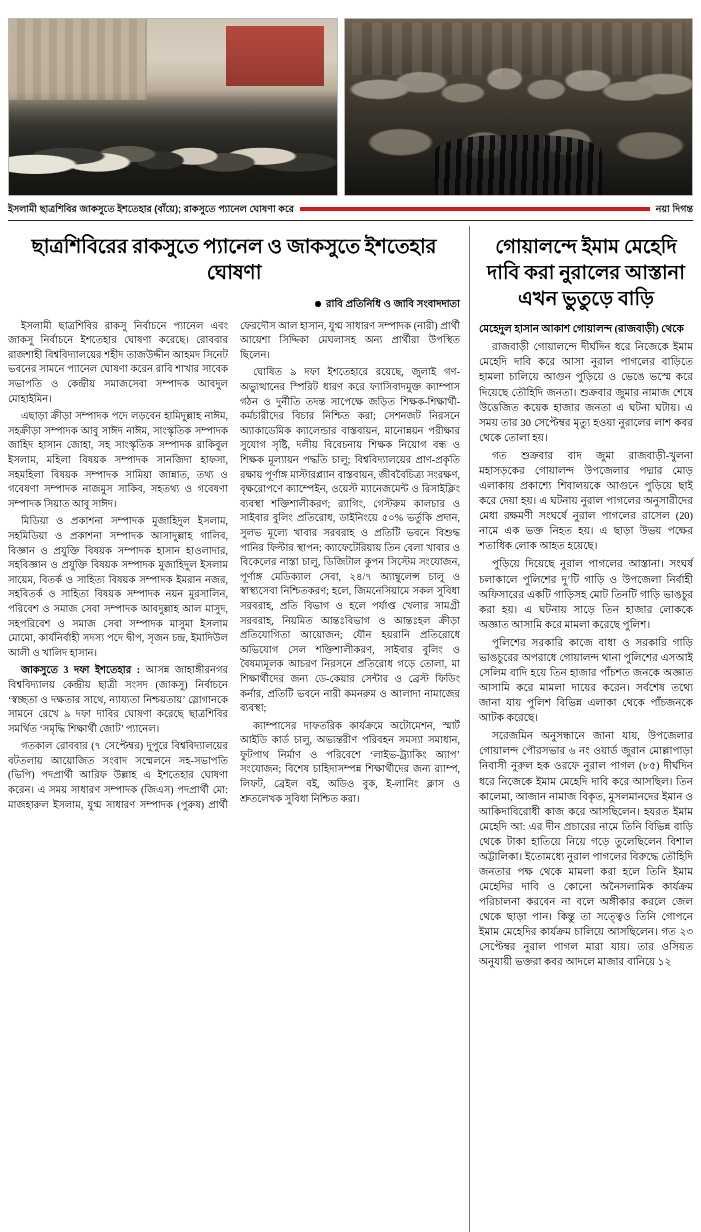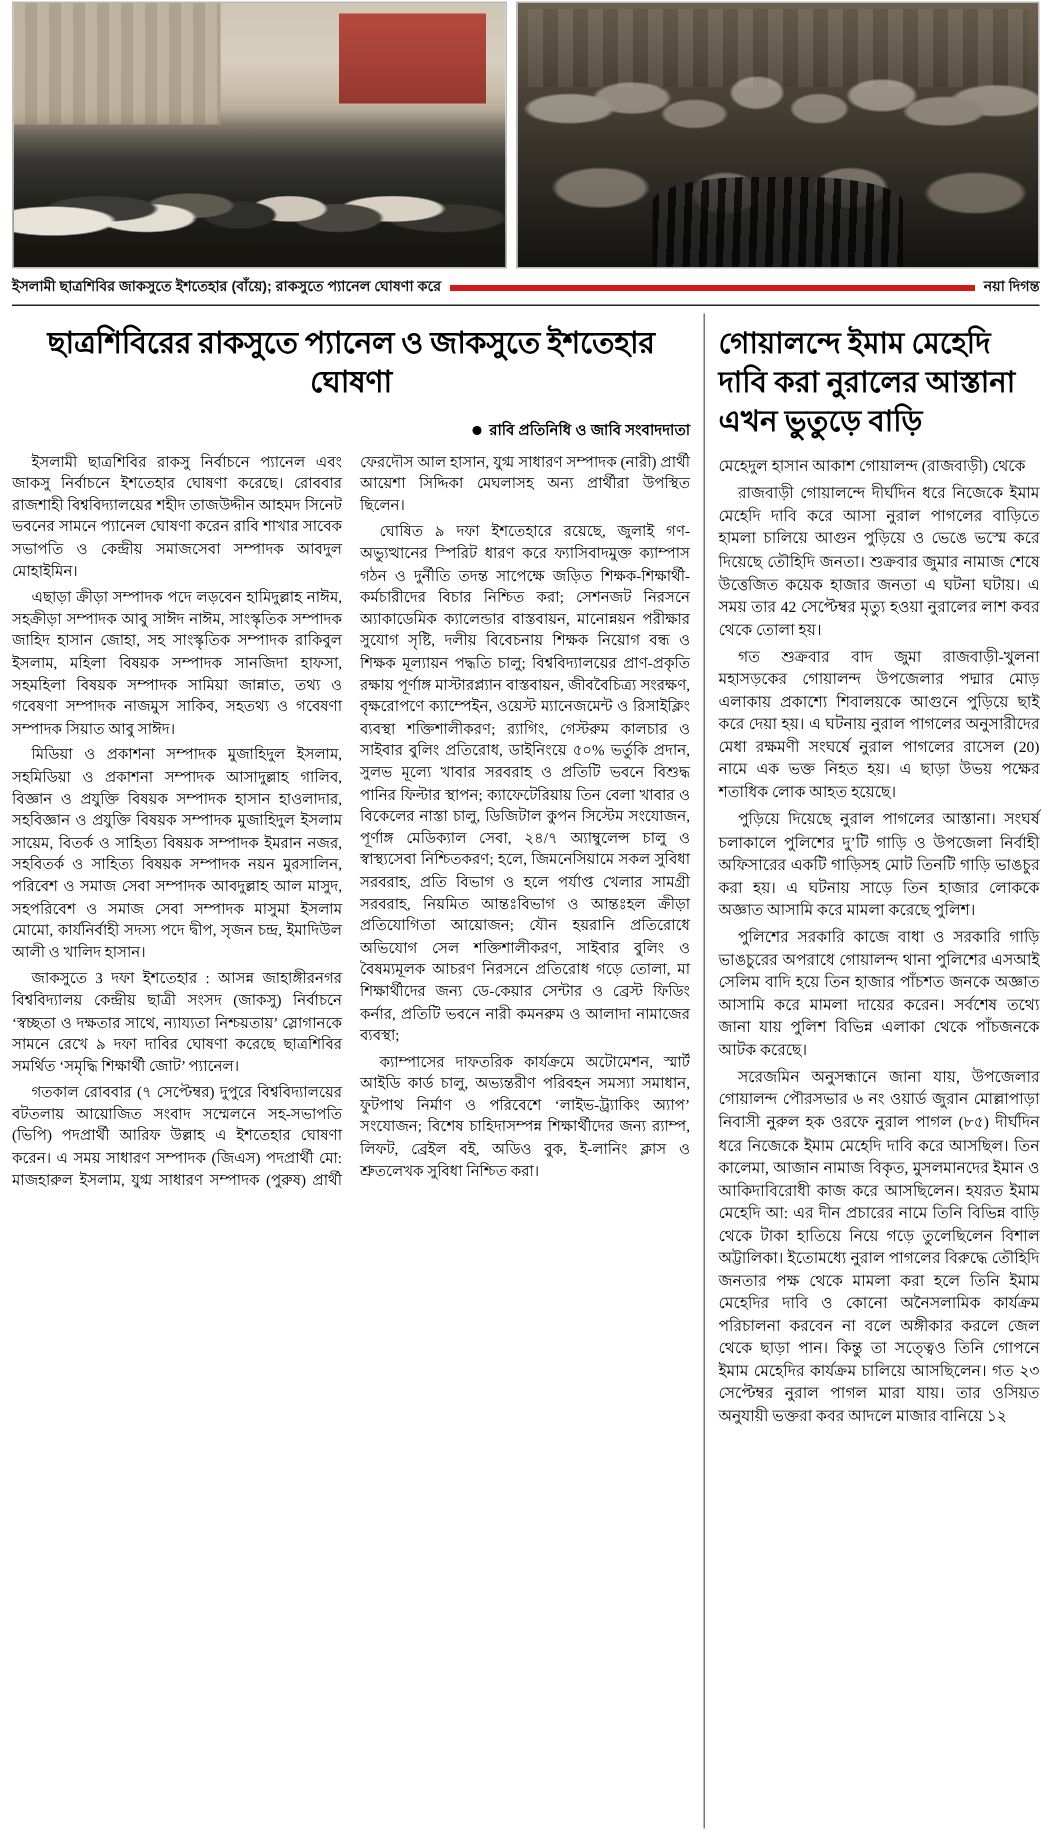--- a/index.html
+++ b/index.html
@@ -13,21 +13,21 @@
     font-family: "Liberation Sans", sans-serif;
     color: #000;
     overflow: hidden;
   }
   .page {
     position: relative;
     width: 701px;
     height: 944px;
     background: #fff;
     box-sizing: border-box;
-    padding: 1px 8px 0 8px;
+    padding: 18px 8px 0 8px;
   }
 
   
   .photos {
     display: flex;
     gap: 6px;
     height: 178px;
   }
   .photo {
     position: relative;
@@ -156,21 +156,21 @@
     line-height: 1.32;
     text-align: center;
     margin: 7px 0 10px 0;
     letter-spacing: -0.2px;
   }
   .side-headline {
     font-family: "Liberation Serif", serif;
     font-weight: bold;
     font-size: 19.5px;
     line-height: 1.34;
-    text-align: left;
+    text-align: center;
     margin: 8px 0 9px 0;
   }
 
   .byline {
     font-size: 10px;
     font-weight: bold;
     text-align: right;
     margin-bottom: 6px;
   }
   .byline .bullet {
@@ -190,21 +190,21 @@
   p.para {
     font-family: "Liberation Serif", serif;
     font-size: 10px;
     line-height: 1.46;
     text-align: justify;
     margin: 0 0 3px 0;
     text-indent: 13px;
     hyphens: auto;
   }
   p.para.noindent { text-indent: 0; }
-  p.para b { font-weight: normal; }
+  p.para b { font-weight: bold; }
 
   .side p.para { font-size: 10.4px; line-height: 1.45; }
 </style>
 </head>
 <body>
 
 <div class="page">
 
   <div class="photos">
     <div class="photo left">
@@ -240,21 +240,21 @@
         <p class="para" id="p-subhead"><b>জাকসুতে 3 দফা ইশতেহার :</b> আসন্ন জাহাঙ্গীরনগর বিশ্ববিদ্যালয় কেন্দ্রীয় ছাত্রী সংসদ (জাকসু) নির্বাচনে ‘স্বচ্ছতা ও দক্ষতার সাথে, ন্যায্যতা নিশ্চয়তায়’ স্লোগানকে সামনে রেখে ৯ দফা দাবির ঘোষণা করেছে ছাত্রশিবির সমর্থিত ‘সমৃদ্ধি শিক্ষার্থী জোট’ প্যানেল।</p>
         <p class="para">গতকাল রোববার (৭ সেপ্টেম্বর) দুপুরে বিশ্ববিদ্যালয়ের বটতলায় আয়োজিত সংবাদ সম্মেলনে সহ-সভাপতি (ভিপি) পদপ্রার্থী আরিফ উল্লাহ এ ইশতেহার ঘোষণা করেন। এ সময় সাধারণ সম্পাদক (জিএস) পদপ্রার্থী মো: মাজহারুল ইসলাম, যুগ্ম সাধারণ সম্পাদক (পুরুষ) প্রার্থী ফেরদৌস আল হাসান, যুগ্ম সাধারণ সম্পাদক (নারী) প্রার্থী আয়েশা সিদ্দিকা মেঘলাসহ অন্য প্রার্থীরা উপস্থিত ছিলেন।</p>
         <p class="para">ঘোষিত ৯ দফা ইশতেহারে রয়েছে, জুলাই গণ-অভ্যুত্থানের স্পিরিট ধারণ করে ফ্যাসিবাদমুক্ত ক্যাম্পাস গঠন ও দুর্নীতি তদন্ত সাপেক্ষে জড়িত শিক্ষক-শিক্ষার্থী-কর্মচারীদের বিচার নিশ্চিত করা; সেশনজট নিরসনে অ্যাকাডেমিক ক্যালেন্ডার বাস্তবায়ন, মানোন্নয়ন পরীক্ষার সুযোগ সৃষ্টি, দলীয় বিবেচনায় শিক্ষক নিয়োগ বন্ধ ও শিক্ষক মূল্যায়ন পদ্ধতি চালু; বিশ্ববিদ্যালয়ের প্রাণ-প্রকৃতি রক্ষায় পূর্ণাঙ্গ মাস্টারপ্ল্যান বাস্তবায়ন, জীববৈচিত্র্য সংরক্ষণ, বৃক্ষরোপণে ক্যাম্পেইন, ওয়েস্ট ম্যানেজমেন্ট ও রিসাইক্লিং ব্যবস্থা শক্তিশালীকরণ; র‍্যাগিং, গেস্টরুম কালচার ও সাইবার বুলিং প্রতিরোধ, ডাইনিংয়ে ৫০% ভর্তুকি প্রদান, সুলভ মূল্যে খাবার সরবরাহ ও প্রতিটি ভবনে বিশুদ্ধ পানির ফিল্টার স্থাপন; ক্যাফেটেরিয়ায় তিন বেলা খাবার ও বিকেলের নাস্তা চালু, ডিজিটাল কুপন সিস্টেম সংযোজন, পূর্ণাঙ্গ মেডিক্যাল সেবা, ২৪/৭ অ্যাম্বুলেন্স চালু ও স্বাস্থ্যসেবা নিশ্চিতকরণ; হলে, জিমনেসিয়ামে সকল সুবিধা সরবরাহ, প্রতি বিভাগ ও হলে পর্যাপ্ত খেলার সামগ্রী সরবরাহ, নিয়মিত আন্তঃবিভাগ ও আন্তঃহল ক্রীড়া প্রতিযোগিতা আয়োজন; যৌন হয়রানি প্রতিরোধে অভিযোগ সেল শক্তিশালীকরণ, সাইবার বুলিং ও বৈষম্যমূলক আচরণ নিরসনে প্রতিরোধ গড়ে তোলা, মা শিক্ষার্থীদের জন্য ডে-কেয়ার সেন্টার ও ব্রেস্ট ফিডিং কর্নার, প্রতিটি ভবনে নারী কমনরুম ও আলাদা নামাজের ব্যবস্থা;</p>
         <p class="para">ক্যাম্পাসের দাফতরিক কার্যক্রমে অটোমেশন, স্মার্ট আইডি কার্ড চালু, অভ্যন্তরীণ পরিবহন সমস্যা সমাধান, ফুটপাথ নির্মাণ ও পরিবেশে ‘লাইভ-ট্র্যাকিং অ্যাপ’ সংযোজন; বিশেষ চাহিদাসম্পন্ন শিক্ষার্থীদের জন্য র‍্যাম্প, লিফট, ব্রেইল বই, অডিও বুক, ই-লানিং ক্লাস ও শ্রুতলেখক সুবিধা নিশ্চিত করা।</p>
       </div>
     </div>
 
     <div class="col-side side">
       <div class="side-headline">গোয়ালন্দে ইমাম মেহেদি দাবি করা নুরালের আস্তানা এখন ভুতুড়ে বাড়ি</div>
       <p class="para noindent"><b>মেহেদুল হাসান আকাশ গোয়ালন্দ (রাজবাড়ী) থেকে</b></p>
-      <p class="para">রাজবাড়ী গোয়ালন্দে দীর্ঘদিন ধরে নিজেকে ইমাম মেহেদি দাবি করে আসা নুরাল পাগলের বাড়িতে হামলা চালিয়ে আগুন পুড়িয়ে ও ভেঙে ভস্মে করে দিয়েছে তৌহিদি জনতা। শুক্রবার জুমার নামাজ শেষে উত্তেজিত কয়েক হাজার জনতা এ ঘটনা ঘটায়। এ সময় তার 42 সেপ্টেম্বর মৃত্যু হওয়া নুরালের লাশ কবর থেকে তোলা হয়।</p>
+      <p class="para">রাজবাড়ী গোয়ালন্দে দীর্ঘদিন ধরে নিজেকে ইমাম মেহেদি দাবি করে আসা নুরাল পাগলের বাড়িতে হামলা চালিয়ে আগুন পুড়িয়ে ও ভেঙে ভস্মে করে দিয়েছে তৌহিদি জনতা। শুক্রবার জুমার নামাজ শেষে উত্তেজিত কয়েক হাজার জনতা এ ঘটনা ঘটায়। এ সময় তার 30 সেপ্টেম্বর মৃত্যু হওয়া নুরালের লাশ কবর থেকে তোলা হয়।</p>
       <p class="para">গত শুক্রবার বাদ জুমা রাজবাড়ী-খুলনা মহাসড়কের গোয়ালন্দ উপজেলার পদ্মার মোড় এলাকায় প্রকাশ্যে শিবালয়কে আগুনে পুড়িয়ে ছাই করে দেয়া হয়। এ ঘটনায় নুরাল পাগলের অনুসারীদের মেধা রক্ষমণী সংঘর্ষে নুরাল পাগলের রাসেল (20) নামে এক ভক্ত নিহত হয়। এ ছাড়া উভয় পক্ষের শতাধিক লোক আহত হয়েছে।</p>
       <p class="para">পুড়িয়ে দিয়েছে নুরাল পাগলের আস্তানা। সংঘর্ষ চলাকালে পুলিশের দু’টি গাড়ি ও উপজেলা নির্বাহী অফিসারের একটি গাড়িসহ মোট তিনটি গাড়ি ভাঙচুর করা হয়। এ ঘটনায় সাড়ে তিন হাজার লোককে অজ্ঞাত আসামি করে মামলা করেছে পুলিশ।</p>
       <p class="para">পুলিশের সরকারি কাজে বাধা ও সরকারি গাড়ি ভাঙচুরের অপরাধে গোয়ালন্দ থানা পুলিশের এসআই সেলিম বাদি হয়ে তিন হাজার পাঁচশত জনকে অজ্ঞাত আসামি করে মামলা দায়ের করেন। সর্বশেষ তথ্যে জানা যায় পুলিশ বিভিন্ন এলাকা থেকে পাঁচজনকে আটক করেছে।</p>
       <p class="para">সরেজমিন অনুসন্ধানে জানা যায়, উপজেলার গোয়ালন্দ পৌরসভার ৬ নং ওয়ার্ড জুরান মোল্লাপাড়া নিবাসী নুরুল হক ওরফে নুরাল পাগল (৮৫) দীর্ঘদিন ধরে নিজেকে ইমাম মেহেদি দাবি করে আসছিল। তিন কালেমা, আজান নামাজ বিকৃত, মুসলমানদের ইমান ও আকিদাবিরোধী কাজ করে আসছিলেন। হযরত ইমাম মেহেদি আ: এর দীন প্রচারের নামে তিনি বিভিন্ন বাড়ি থেকে টাকা হাতিয়ে নিয়ে গড়ে তুলেছিলেন বিশাল অট্টালিকা। ইতোমধ্যে নুরাল পাগলের বিরুদ্ধে তৌহিদি জনতার পক্ষ থেকে মামলা করা হলে তিনি ইমাম মেহেদির দাবি ও কোনো অনৈসলামিক কার্যক্রম পরিচালনা করবেন না বলে অঙ্গীকার করলে জেল থেকে ছাড়া পান। কিন্তু তা সত্ত্বেও তিনি গোপনে ইমাম মেহেদির কার্যক্রম চালিয়ে আসছিলেন। গত ২৩ সেপ্টেম্বর নুরাল পাগল মারা যায়। তার ওসিয়ত অনুযায়ী ভক্তরা কবর আদলে মাজার বানিয়ে ১২</p>
     </div>
 
   </div>
 </div>
 
 </body></html>

